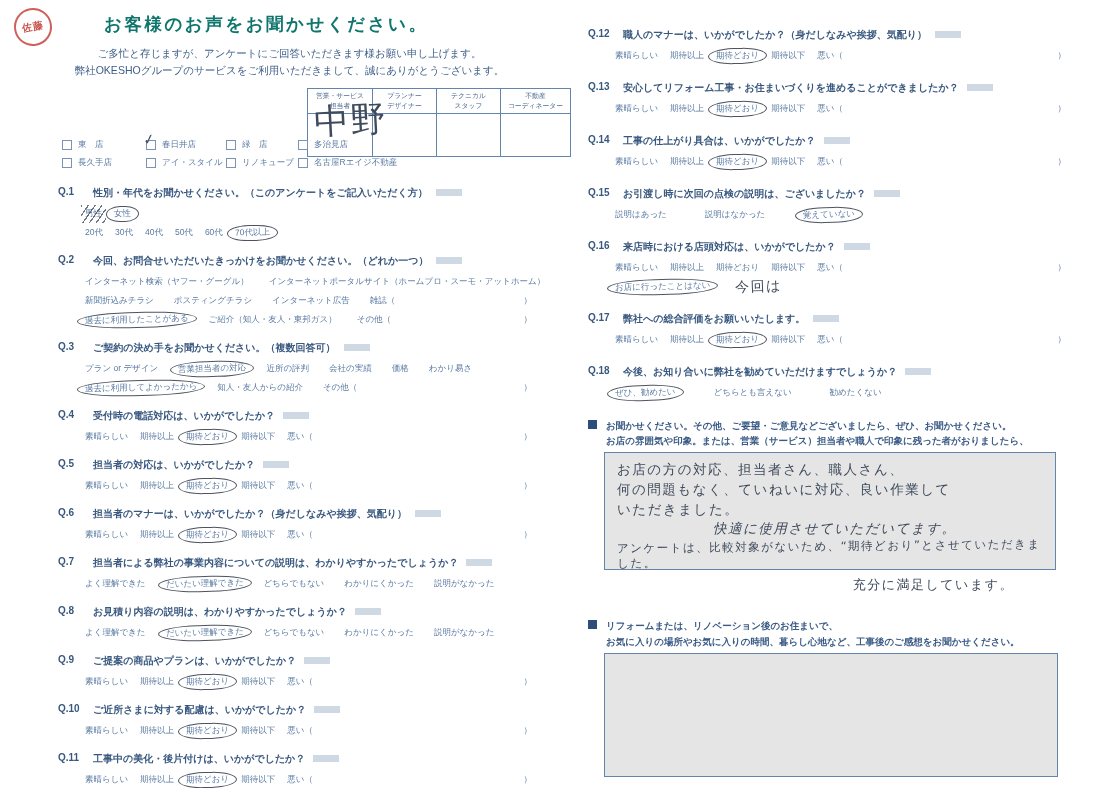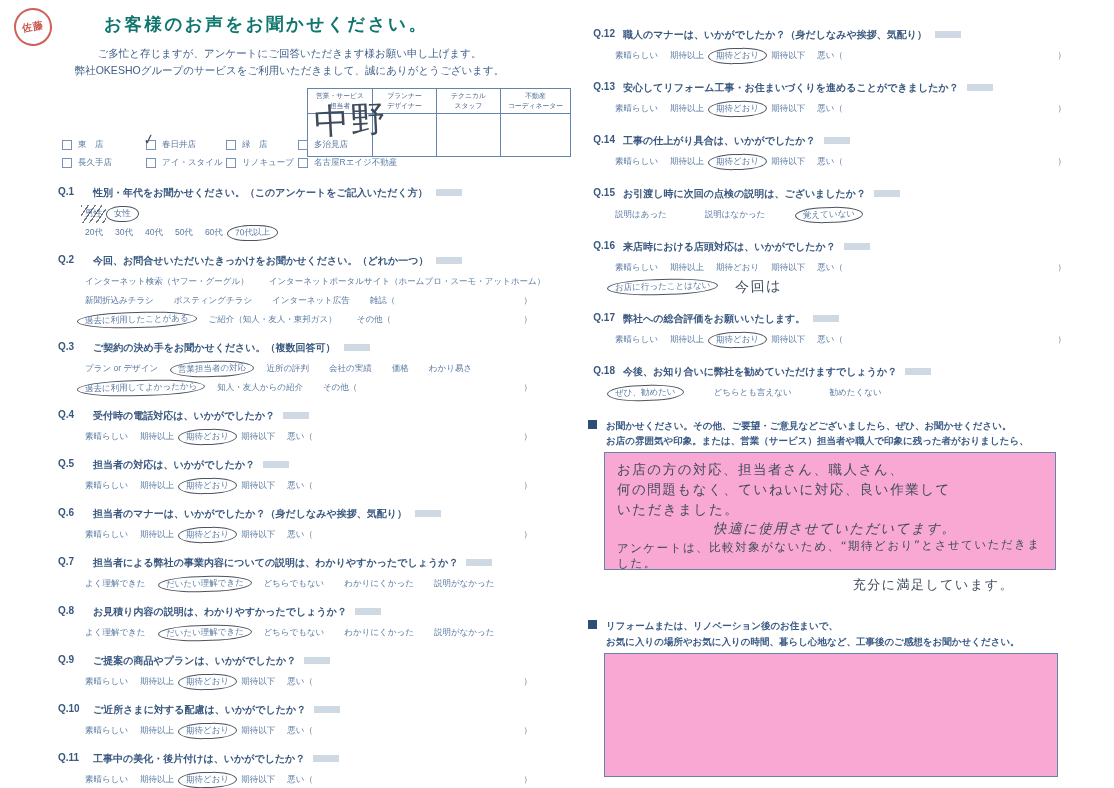--- a/index.html
+++ b/index.html
@@ -34,21 +34,21 @@
   .cb{width:8px;height:8px;border:1px solid #7a93b5;display:inline-block;flex:0 0 auto;background:#fff;}
   .store .check{display:none;position:absolute;left:-3px;top:-8px;font-size:14px;color:#3f4b5c;
                 transform:rotate(-12deg);font-weight:bold;}
   .store[data-state="checked"] .check{display:block;}
 
   
   .col{position:absolute;}
   .col-left{left:58px;top:186px;width:474px;}
   .col-right{left:588px;top:28px;width:478px;}
   .col-left .q{margin-bottom:13px;}
-  .col-right .q{margin-bottom:17px;text-align:right;}
+  .col-right .q{margin-bottom:17px;}
 
   .q-head{display:flex;gap:8px;font-size:10px;font-weight:bold;color:#39587f;margin-bottom:6px;
           white-space:nowrap;}
   .qid{min-width:27px;}
   .q-title::after{content:"";display:inline-block;width:26px;height:7px;background:#cfd9e4;
                   margin-left:8px;}
   .opts{display:flex;align-items:center;gap:10px;padding-left:26px;font-size:8.5px;color:#5a7aa2;
         margin-bottom:3px;white-space:nowrap;height:16px;}
   .g18{gap:18px;}
   .g44{gap:36px;}
@@ -60,21 +60,21 @@
   .opt[data-state="scribbled"]::after{content:"";position:absolute;left:3px;right:3px;top:-2px;bottom:-2px;
        background:repeating-linear-gradient(-55deg,transparent 0 2px,#49525f 2px 3.2px,transparent 3.2px 5.5px);
        opacity:.8;}
   .hw{font-family:"DejaVu Sans",sans-serif;color:#3f4b5c;letter-spacing:1.5px;}
   .hw-inline{font-size:14px;margin-left:14px;transform:rotate(-2deg);display:inline-block;}
 
   
   .prompt{display:flex;gap:9px;margin:2px 0 4px;}
   .mark{width:9px;height:9px;background:#2e4d78;margin-top:2px;flex:0 0 auto;}
   .ptext{font-size:9.5px;font-weight:bold;color:#3a5a85;line-height:1.6;}
-  .hwbox{border:1.2px solid #6485ab;width:452px;margin:4px 0 8px 16px;background:#f9a8d4;}
+  .hwbox{border:1.2px solid #6485ab;width:452px;margin:4px 0 8px 16px;background:#e5e5e5;}
   .box1{height:118px;display:flex;flex-direction:column;padding:7px 12px 6px;box-sizing:border-box;}
   .box1 .hline{font-size:13.5px;line-height:1.45;}
   .hindent{padding-left:96px;font-style:italic;}
   .hnote{margin-top:auto;font-size:11.5px;transform:rotate(-0.6deg);}
   .below-note{text-align:right;padding-right:52px;font-size:13px;margin:-2px 0 24px;}
   .box2{height:122px;margin-bottom:10px;}
   .thanks{display:flex;gap:9px;align-items:flex-end;padding-left:11px;}
   .thanks .ttext{font-size:10px;font-weight:bold;color:#3a5a85;}
 </style>
 </head>

